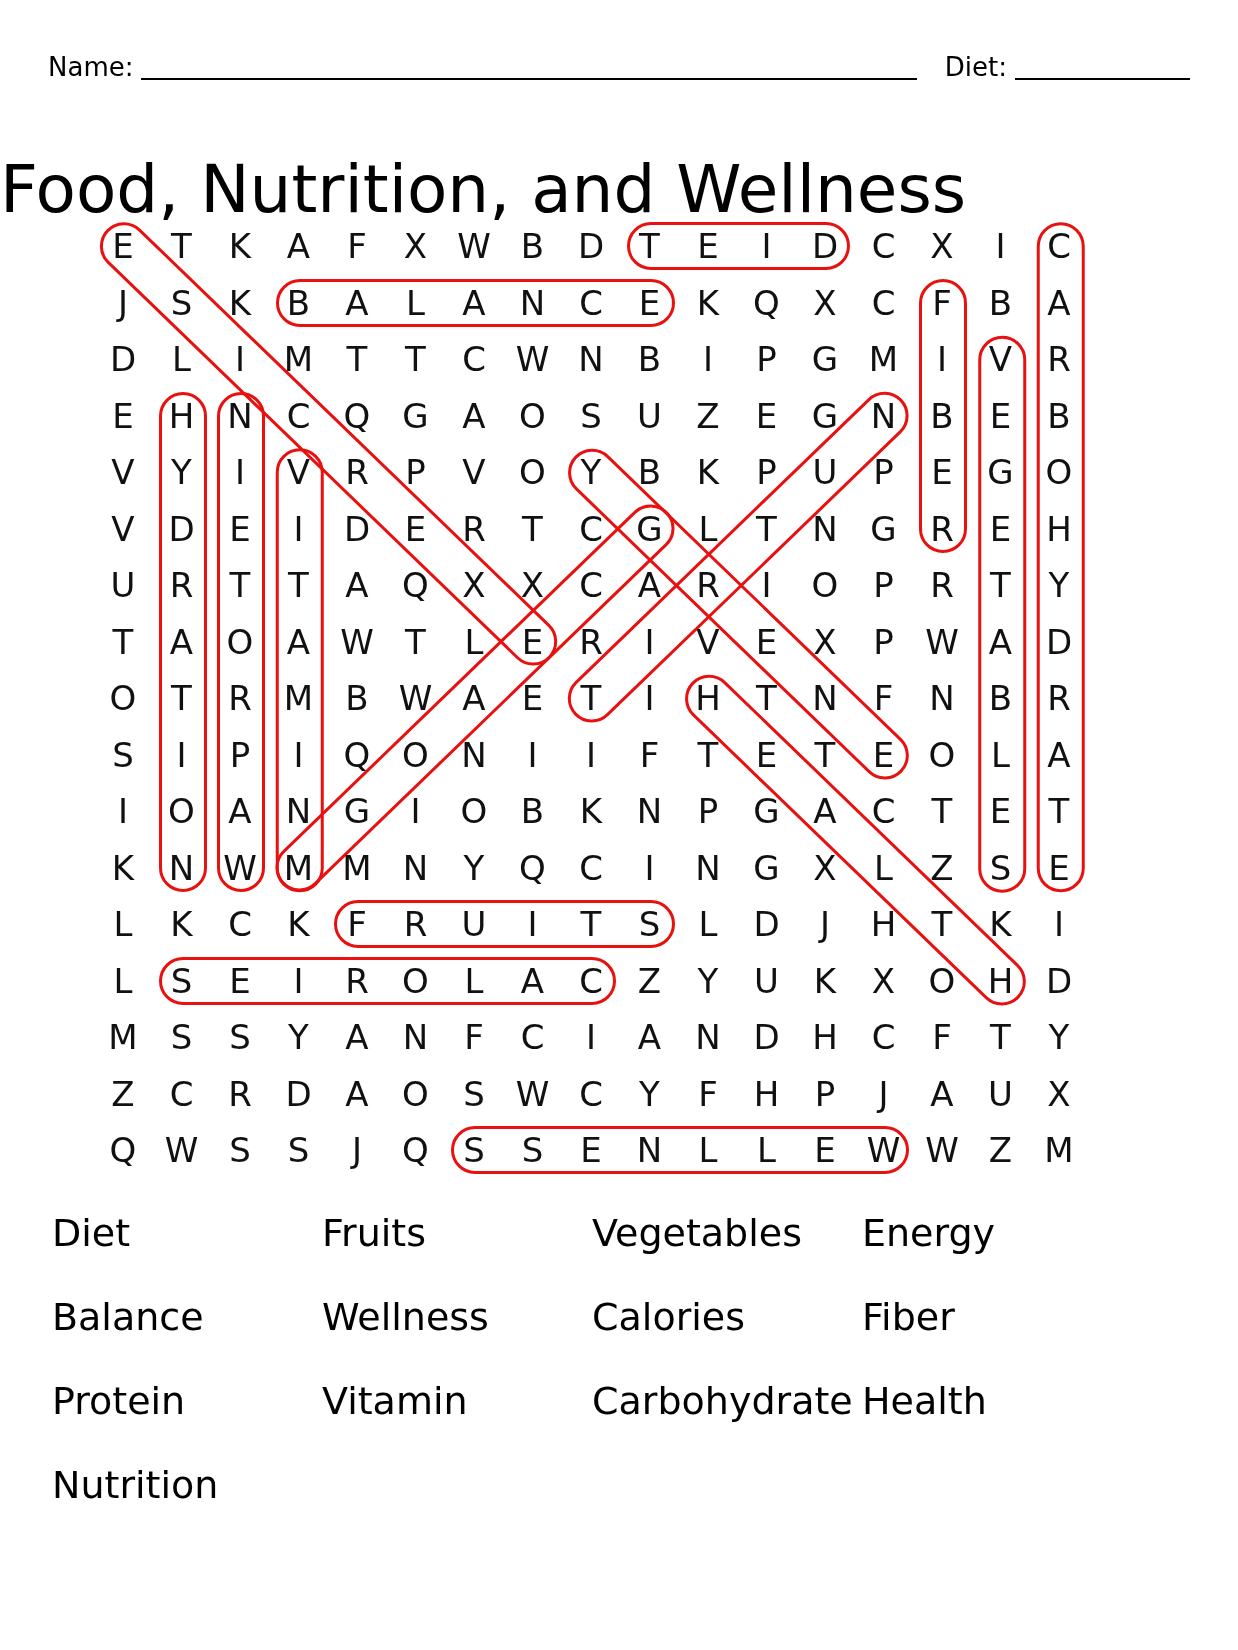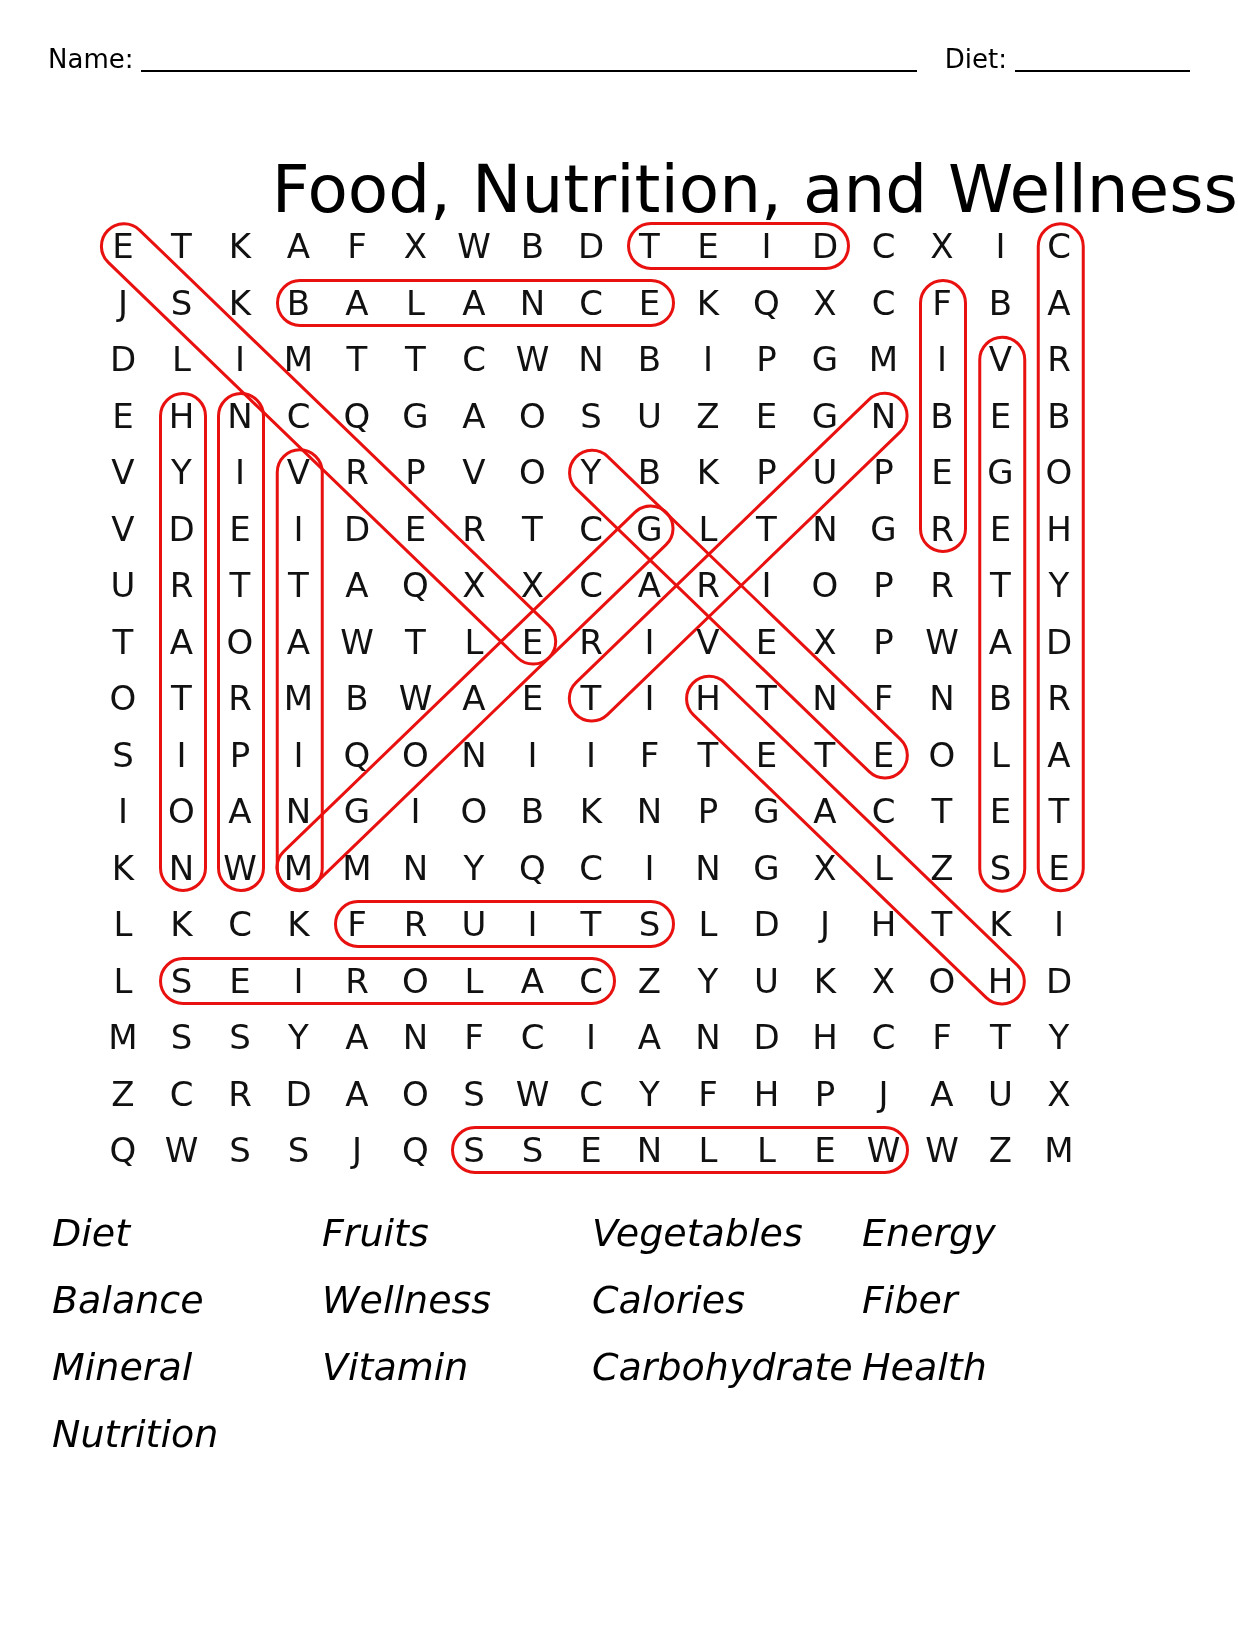--- a/index.html
+++ b/index.html
@@ -20,21 +20,21 @@
     position: relative;
     width: 1238px;
     height: 1650px;
     box-sizing: border-box;
     padding: 0;
   }
 
   
   .header {
     position: absolute;
-    top: 32px;
+    top: 40px;
     left: 48px;
     right: 48px;
     height: 40px;
     display: flex;
     align-items: flex-end;
   }
   .hdr-label {
     font-size: 26px;
     line-height: 26px;
     white-space: nowrap;
@@ -46,21 +46,21 @@
   }
   .name-rule { flex: 1 1 auto; margin-right: 28px; }
   .date-rule { width: 175px; }
 
   
   .title {
     position: absolute;
     top: 108px;
     left: 0;
     width: 1238px;
-    text-align: right;
+    text-align: left;
     font-size: 66px;
     line-height: 76px;
     font-weight: normal;
     letter-spacing: 0px;
   }
 
   
   .grid-wrap {
     position: absolute;
     top: 218px;
@@ -94,22 +94,21 @@
   }
 
   
   .wordlist {
     position: absolute;
     top: 1200px;
     left: 52px;
     width: 1140px;
     display: grid;
     grid-template-columns: 270px 270px 270px 280px;
-    row-gap: 0px;
-    font-style: italic;
+    row-gap: 17px;
   }
   .word {
     font-size: 38px;
     line-height: 67px;
     white-space: nowrap;
   }
 </style>
 </head>
 <body>
 
@@ -438,20 +437,20 @@
 
   <div class="wordlist" id="wordlist">
       <div class="word">Diet</div>
       <div class="word">Fruits</div>
       <div class="word">Vegetables</div>
       <div class="word">Energy</div>
       <div class="word">Balance</div>
       <div class="word">Wellness</div>
       <div class="word">Calories</div>
       <div class="word">Fiber</div>
-      <div class="word">Mineral</div>
+      <div class="word">Protein</div>
       <div class="word">Vitamin</div>
       <div class="word">Carbohydrate</div>
       <div class="word">Health</div>
       <div class="word">Nutrition</div>
     </div>
 
 </div>
 
 </body></html>

